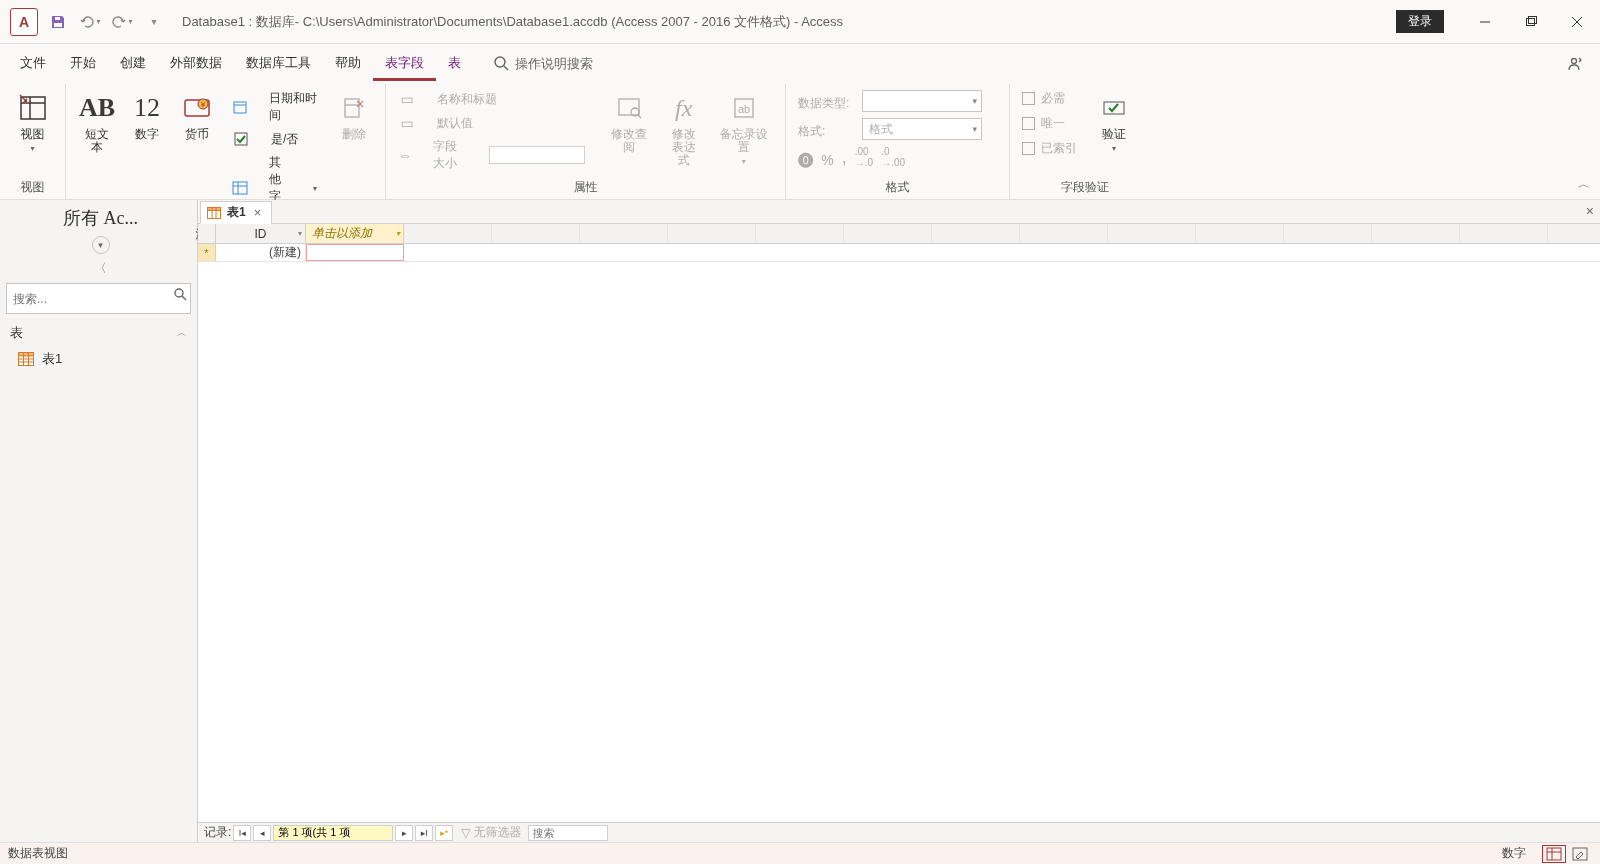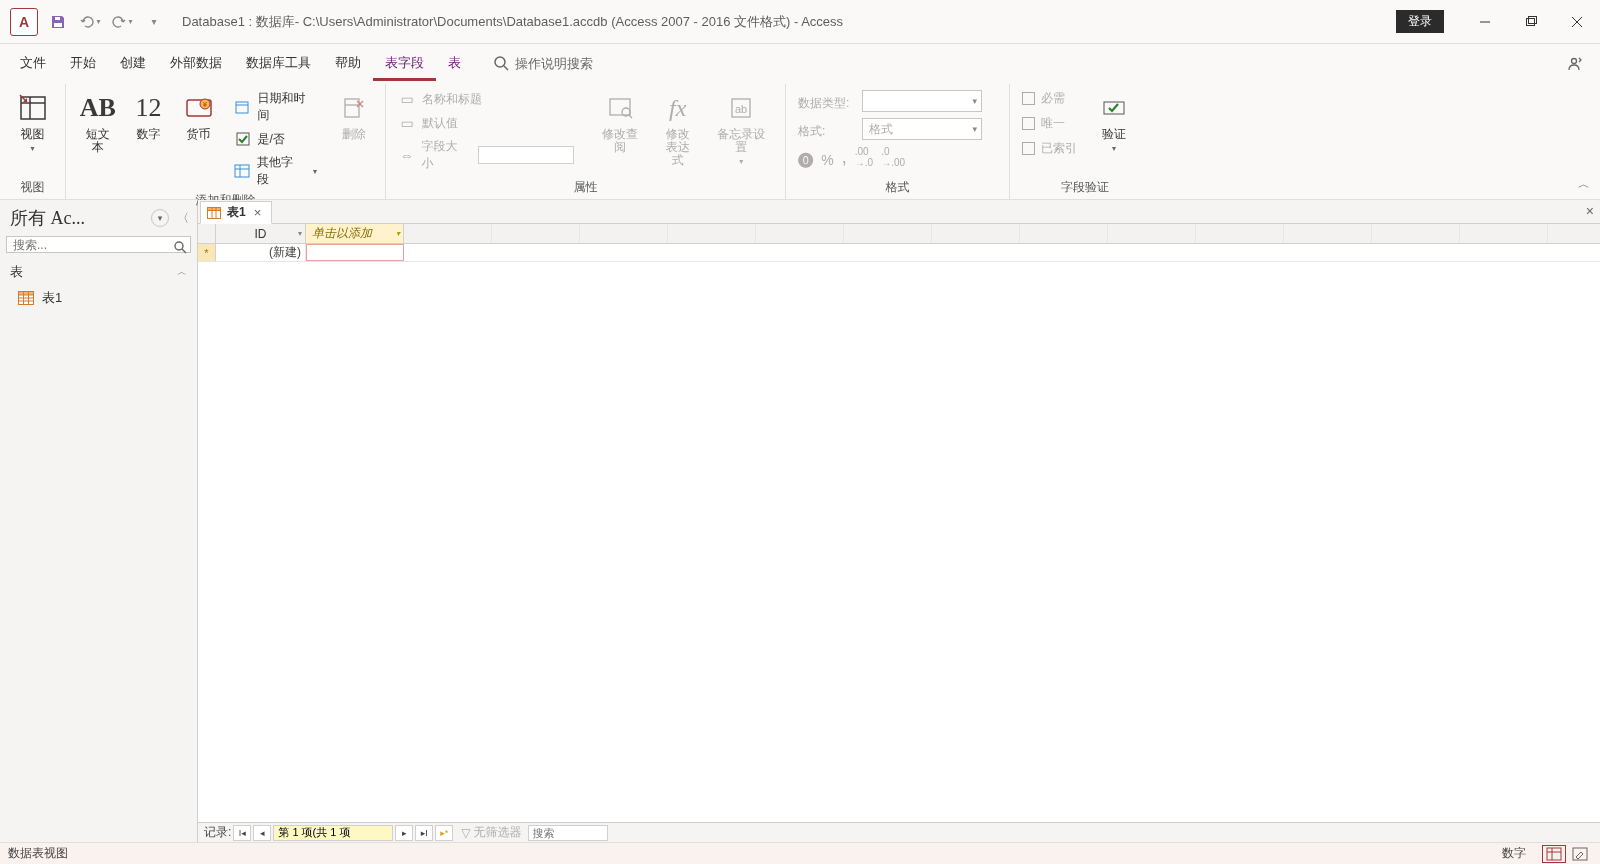--- a/index.html
+++ b/index.html
@@ -26,42 +26,42 @@
 
 
 .ribbon { height:116px; background:#faf9f8; border-bottom:1px solid #e1dfdd; display:flex; position:relative; }
 .rgroup { border-right:1px solid #e1dfdd; padding:4px 8px 2px; display:flex; flex-direction:column; }
 .rgroup-body { flex:1; display:flex; align-items:flex-start; gap:4px; }
 .rgroup-label { text-align:center; font-size:12px; color:#555; padding:2px 0 1px; }
 .big-btn { display:flex; flex-direction:column; align-items:center; justify-content:space-between; gap:2px; padding:2px 6px; min-width:46px; cursor:pointer; border-radius:3px; }
 .big-ic { font-size:26px; color:#3b3a39; height:36px; display:flex; align-items:center; }
 .big-lbl { font-size:12px; line-height:1.1; text-align:center; }
 .small-col { display:flex; flex-direction:column; gap:2px; }
-.small-btn { display:flex; align-items:center; gap:6px; padding:2px 4px; font-size:12px; cursor:pointer; border-radius:3px; }
+.small-btn { display:flex; align-items:center; gap:21px; padding:2px 4px; font-size:12px; cursor:pointer; border-radius:3px; }
 .small-ic { width:18px; height:18px; display:flex; align-items:center; justify-content:center; font-size:14px; }
 .disabled { color:#b0acac !important; cursor:default; }
 .disabled * { color:#b0acac !important; }
 .field-row { display:flex; align-items:flex-end; gap:6px; padding:2px 4px; font-size:12px; }
 .combo { height:22px; border:1px solid #c8c6c4; background:#fff; padding:0 16px 0 6px; font-size:12px; min-width:120px; position:relative; color:#888; display:flex; align-items:center; }
 .combo::after { content:"▾"; position:absolute; right:4px; font-size:9px; color:#888; }
 .checkbox-row { display:flex; align-items:center; gap:6px; padding:2px 4px; font-size:12px; color:#b0acac; }
 .chk { width:13px; height:13px; border:1px solid #b0acac; }
 .ribbon-collapse { position:absolute; right:10px; bottom:6px; color:#666; font-size:12px; cursor:pointer; }
 
 
 .main { display:flex; height:calc(100% - 44px - 40px - 116px - 22px); }
 
 
 .navpane { width:198px; border-right:1px solid #d2d0ce; background:#f5f4f3; display:flex; flex-direction:column; }
-.nav-hdr { display:flex; align-items:center; padding:6px 6px 4px 10px; gap:6px; }
+.nav-hdr { display:flex; align-items:center; padding:6px 6px 4px 10px; gap:6px;flex-direction:column; }
 .nav-title { font-family: "SimSun", serif; font-size:18px; flex:1; white-space:nowrap; overflow:hidden; }
 .nav-dd { width:18px; height:18px; border:1px solid #c8c6c4; border-radius:50%; display:flex; align-items:center; justify-content:center; font-size:9px; color:#666; }
 .nav-collapse { width:16px; text-align:center; color:#666; cursor:pointer; font-size:12px; }
 .nav-search { margin:2px 6px 6px; position:relative; }
-.nav-search input { width:100%; height:17px; border:1px solid #c8c6c4; padding:0 24px 0 6px; font-size:12px; background:#fff; }
+.nav-search input { width:100%; height:31px; border:1px solid #c8c6c4; padding:0 24px 0 6px; font-size:12px; background:#fff; }
 .nav-search .srch-ic { position:absolute; right:4px; top:4px; color:#666; }
 .nav-grp-hdr { display:flex; align-items:center; justify-content:space-between; padding:4px 10px; font-size:13px; cursor:pointer; }
 .nav-item { display:flex; align-items:center; gap:8px; padding:4px 12px 4px 18px; font-size:13px; cursor:pointer; }
 .tbl-ic { width:16px; height:14px; display:inline-block; }
 .tbl-ic svg { display:block; }
 
 
 .docarea { flex:1; display:flex; flex-direction:column; background:#fff; position:relative; }
 .doc-tabs { height:24px; display:flex; align-items:flex-end; background:#f5f4f3; border-bottom:1px solid #d2d0ce; padding-left:2px; position:relative; }
 .doc-tab { display:flex; align-items:center; gap:6px; background:#fff; border:1px solid #d2d0ce; border-bottom:1px solid #fff; padding:2px 8px 2px 6px; font-size:12px; position:relative; top:1px; }

